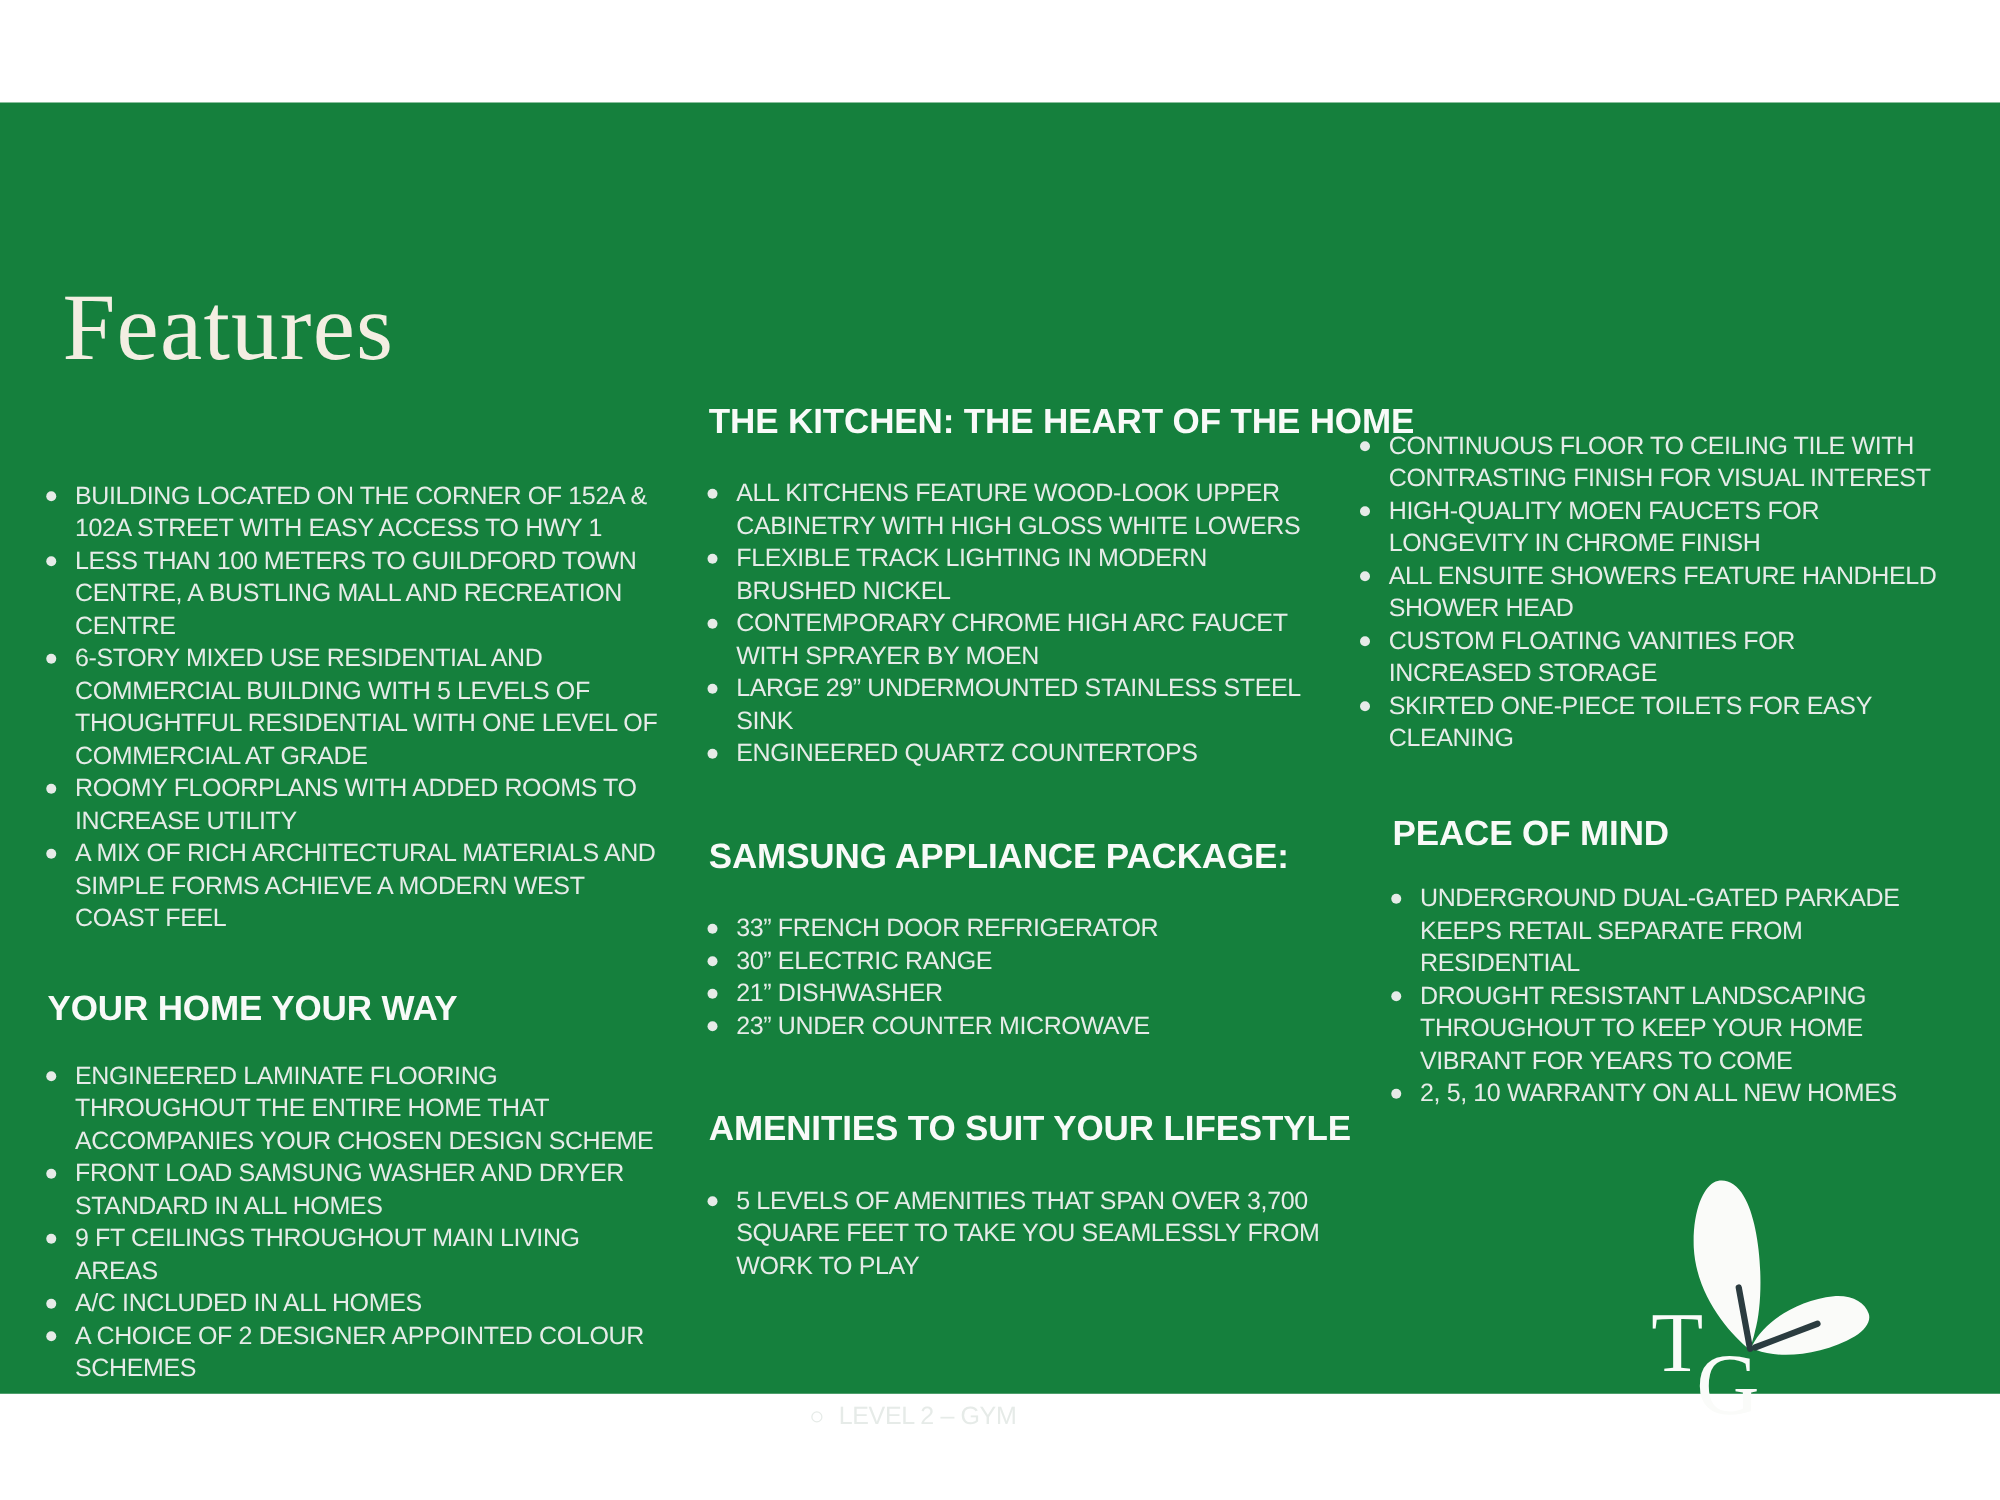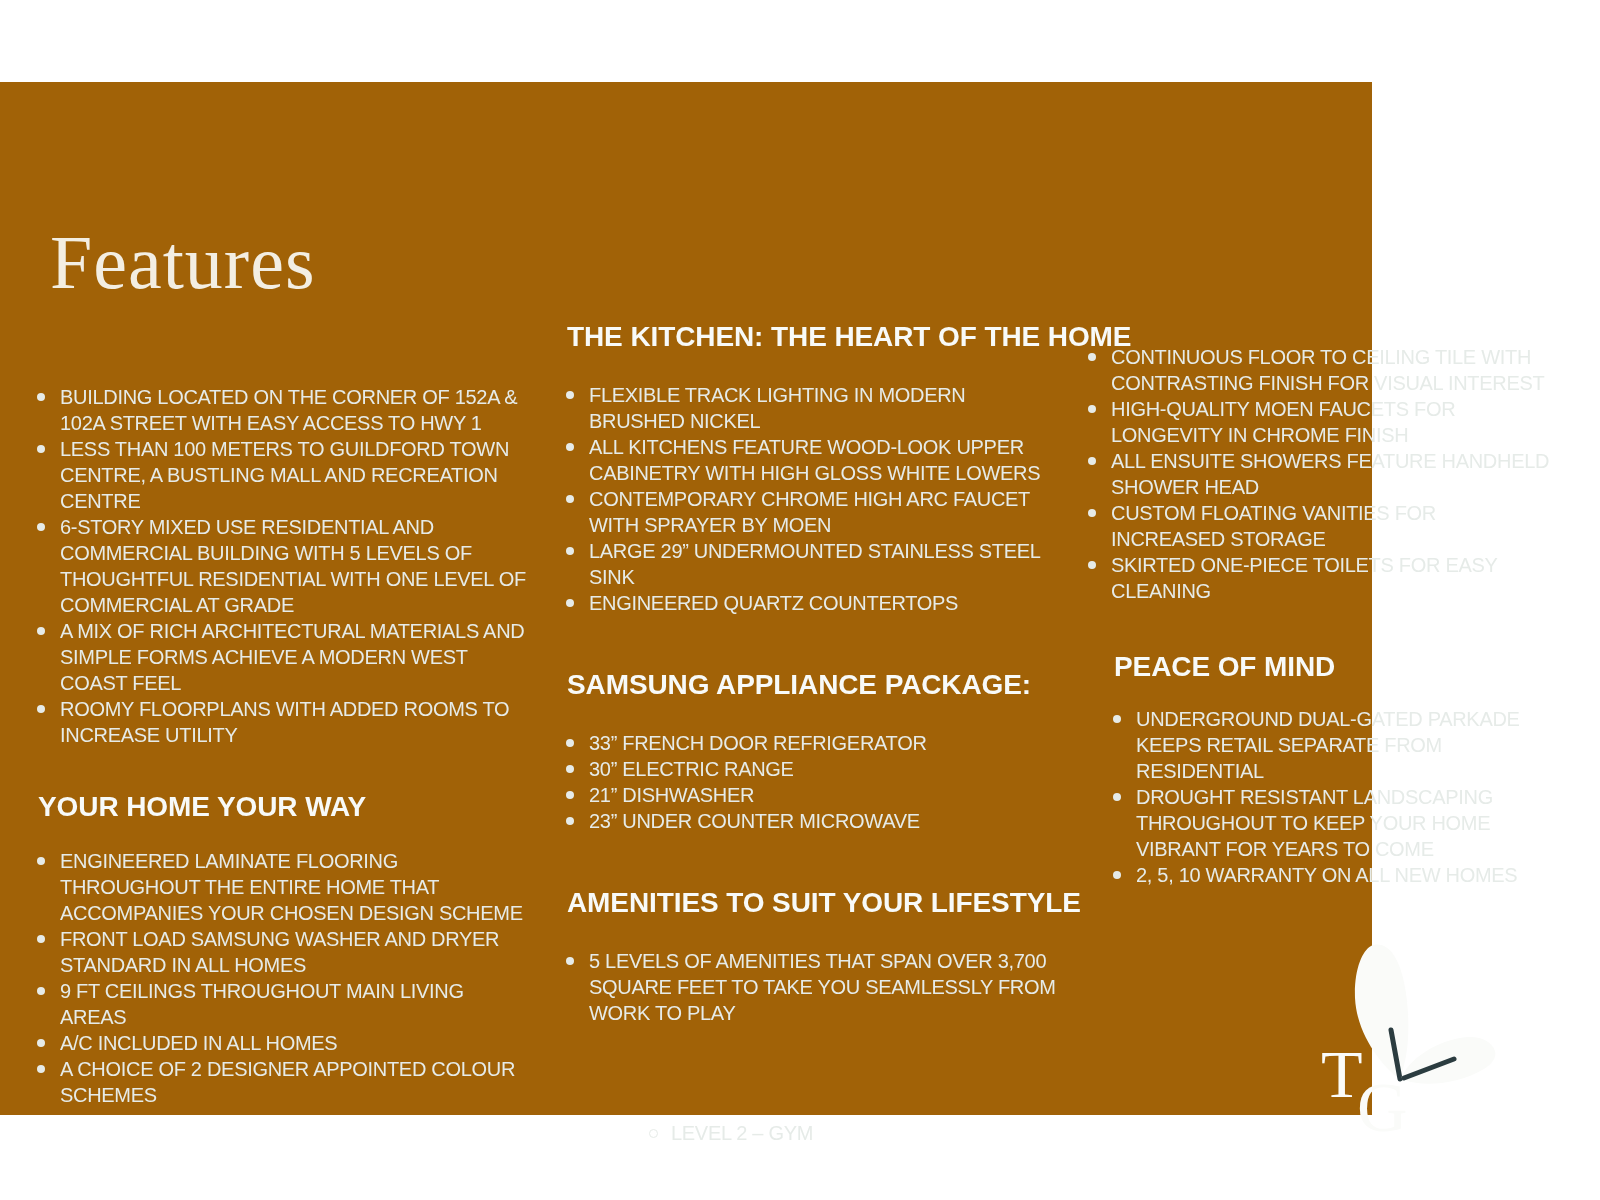--- a/index.html
+++ b/index.html
@@ -1,22 +1,22 @@
 <!DOCTYPE html>
 <html><head>
 <meta charset="utf-8">
 <style>
   html,body{margin:0;padding:0;}
   body{
     width:1600px;height:1200px;position:relative;background:#ffffff;
     font-family:"Liberation Sans",sans-serif;overflow:hidden;
   }
   .slide{
-    position:absolute;left:0;top:82px;width:1372px;height:1033px;
-    background:#a16207;
+    position:absolute;left:0;top:82px;width:1600px;height:1033px;
+    background:#15803d;
   }
   .page-title{
     position:absolute;left:50px;top:142px;margin:0;
     font-family:"Liberation Serif","DejaVu Serif",serif;
     font-weight:400;font-size:76px;line-height:1.0;letter-spacing:1px;
     color:#F3EEE2;
   }
   .col{position:absolute;}
   .col-1{left:24px;top:302px;width:520px;}
   .col-2{left:553px;top:228px;width:520px;}
@@ -68,25 +68,25 @@
     <ul class="feat">
       <li><span>BUILDING LOCATED ON THE CORNER OF 152A &amp;
 102A STREET WITH EASY ACCESS TO HWY 1</span></li>
       <li><span>LESS THAN 100 METERS TO GUILDFORD TOWN
 CENTRE, A BUSTLING MALL AND RECREATION
 CENTRE</span></li>
       <li><span>6-STORY MIXED USE RESIDENTIAL AND
 COMMERCIAL BUILDING WITH 5 LEVELS OF
 THOUGHTFUL RESIDENTIAL WITH ONE LEVEL OF
 COMMERCIAL AT GRADE</span></li>
+      <li><span>ROOMY FLOORPLANS WITH ADDED ROOMS TO
+INCREASE UTILITY</span></li>
       <li><span>A MIX OF RICH ARCHITECTURAL MATERIALS AND
 SIMPLE FORMS ACHIEVE A MODERN WEST
 COAST FEEL</span></li>
-      <li><span>ROOMY FLOORPLANS WITH ADDED ROOMS TO
-INCREASE UTILITY</span></li>
     </ul>
 
     <h2 class="sec">YOUR HOME YOUR WAY</h2>
     <ul class="feat second">
       <li><span>ENGINEERED LAMINATE FLOORING
 THROUGHOUT THE ENTIRE HOME THAT
 ACCOMPANIES YOUR CHOSEN DESIGN SCHEME</span></li>
       <li><span>FRONT LOAD SAMSUNG WASHER AND DRYER
 STANDARD IN ALL HOMES</span></li>
       <li><span>9 FT CEILINGS THROUGHOUT MAIN LIVING
@@ -98,24 +98,24 @@
           <li><span>DARK – A WARM AND SOPHISTICATED PALLET</span></li>
           
         </ul>
       </li>
     </ul>
   </div>
 
   <div class="col col-2">
     <h2 class="sec">THE KITCHEN: THE HEART OF THE HOME</h2>
     <ul class="feat">
+      <li><span>ALL KITCHENS FEATURE WOOD-LOOK UPPER
+CABINETRY WITH HIGH GLOSS WHITE LOWERS</span></li>
       <li><span>FLEXIBLE TRACK LIGHTING IN MODERN
 BRUSHED NICKEL</span></li>
-      <li><span>ALL KITCHENS FEATURE WOOD-LOOK UPPER
-CABINETRY WITH HIGH GLOSS WHITE LOWERS</span></li>
       <li><span>CONTEMPORARY CHROME HIGH ARC FAUCET
 WITH SPRAYER BY MOEN</span></li>
       <li><span>LARGE 29” UNDERMOUNTED STAINLESS STEEL
 SINK</span></li>
       <li><span>ENGINEERED QUARTZ COUNTERTOPS</span></li>
     </ul>
 
     <h2 class="sec gap">SAMSUNG APPLIANCE PACKAGE:</h2>
     <ul class="feat">
       <li><span>33” FRENCH DOOR REFRIGERATOR</span></li>

